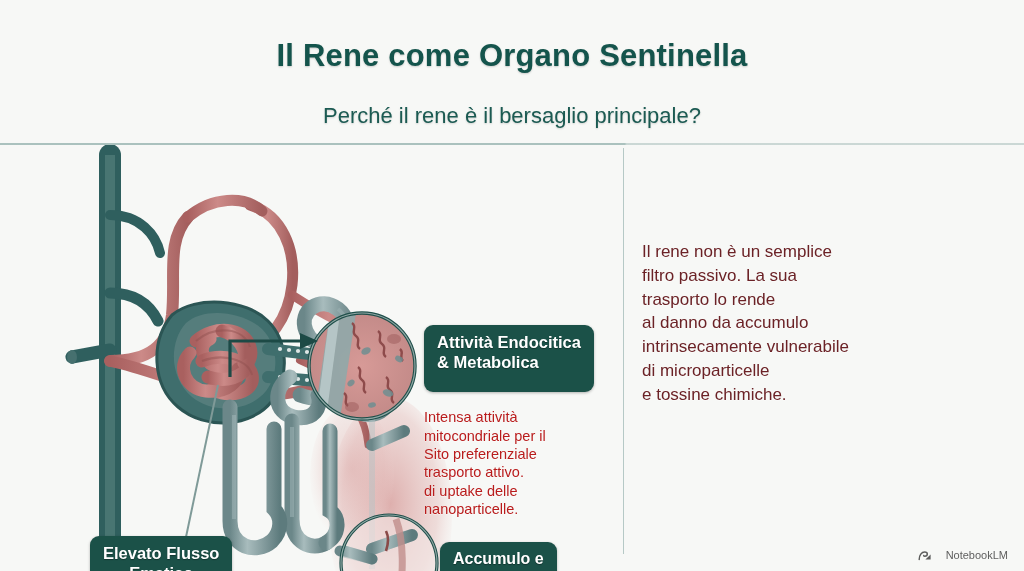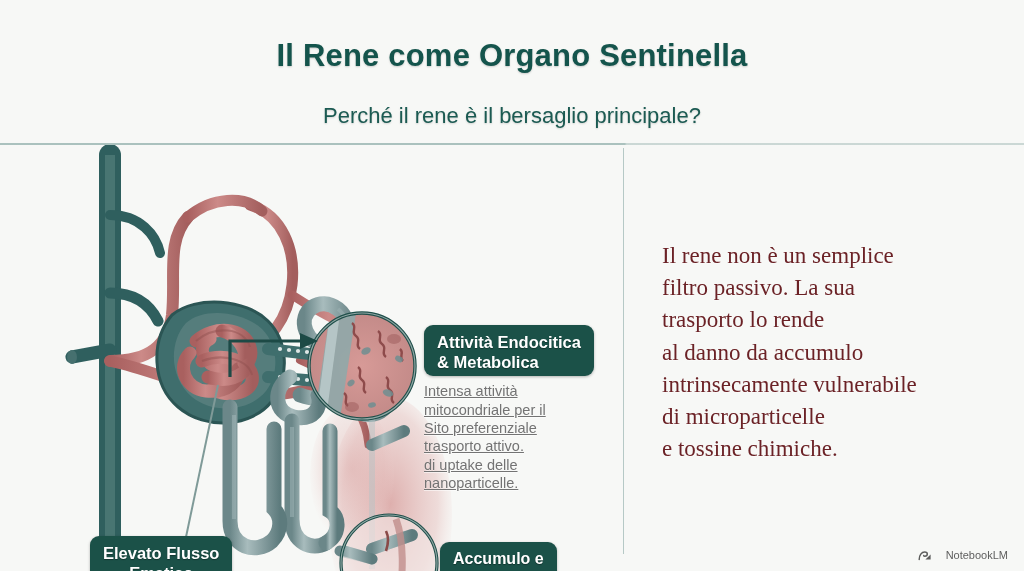--- a/index.html
+++ b/index.html
@@ -48,53 +48,52 @@
   .diagram svg{display:block;}
 
   
   .callout{position:absolute;}
   .badge{
     display:inline-block;
     background:#1b5148;
     color:#ffffff;
     font-weight:bold;
     border-radius:9px;
-    padding:7px 13px 4px 13px;
+    padding:7px 13px 20px 13px;
     line-height:1.22;
     box-shadow:0 1px 3px rgba(0,0,0,.28);
     text-shadow:0 1px 1px rgba(0,0,0,.35);
   }
   .badge .l1,.badge .l2{display:block;}
   .body-text{
-    color:#737373;
+    color:#b91c1c;
     line-height:1.27;
-    margin-top:6px;
+    margin-top:16px;
     text-shadow:0 1px 1px rgba(255,255,255,.55);
-    text-decoration:underline;
   }
   .body-text span{display:block;}
 
   
   #callout-endocytic{left:424px;top:180px;width:190px;}
   #callout-endocytic .badge{font-size:16.5px;}
   #callout-endocytic .body-text{font-size:14.5px;}
 
   
   #callout-bloodflow{left:90px;top:391px;width:215px;}
   #callout-bloodflow .badge{font-size:16.5px;text-align:center;}
 
   
   #callout-accumulation{left:440px;top:397px;width:180px;}
   #callout-accumulation .badge{font-size:16px;text-align:center;}
 
   
   .summary{
-    position:absolute;left:38px;top:95px;width:355px;
-    font-family:Liberation Serif, serif;
-    font-size:23px;
+    position:absolute;left:18px;top:95px;width:355px;
+    font-family:Liberation Sans, sans-serif;
+    font-size:17px;
     line-height:1.40;
     color:#6b2226;
     text-shadow:0 1px 1px rgba(255,255,255,.5);
   }
   .summary span{display:block;white-space:nowrap;}
 
   
   .watermark{
     position:absolute;right:16px;bottom:10px;
     display:flex;align-items:center;gap:14px;

